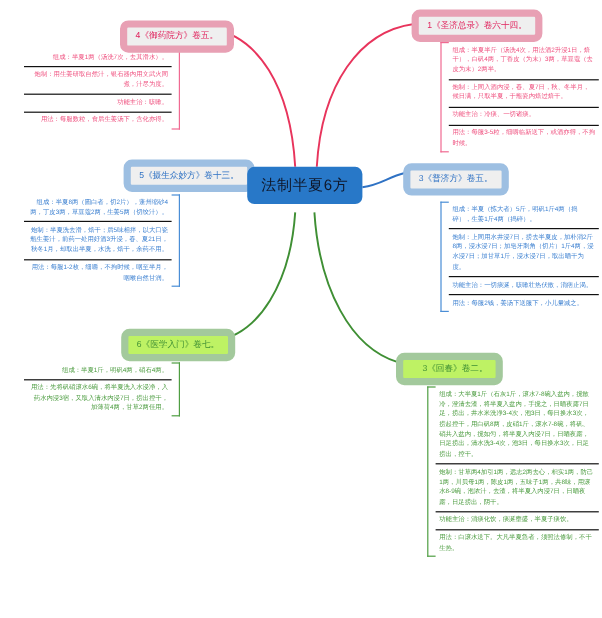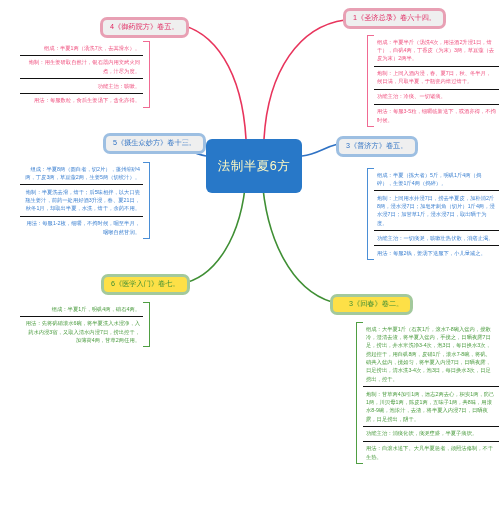--- a/index.html
+++ b/index.html
@@ -5,30 +5,30 @@
   * { box-sizing: border-box; margin:0; padding:0; }
   body {
     width:502px; height:515px; position:relative;
     background:#ffffff; overflow:hidden;
     font-family:"Liberation Sans","DejaVu Sans",sans-serif;
   }
   #branch-svg { position:absolute; left:0; top:0; width:502px; height:515px; pointer-events:none; }
 
   .node-label {
     position:absolute; border-radius:7px; background:#eeeeee;
-    border:3px solid #7f1d1d; font-size:7.2px; line-height:1.2;
+    border:6px solid #7f1d1d; font-size:7.2px; line-height:1.2;
     padding:3px 7px; white-space:nowrap; text-align:center; z-index:4;
   }
   .node-label.red   { color:#e0245e; border-color:#e8a0b4; background:#efefef; }
   .node-label.blue  { color:#2f72c4; border-color:#9dbfe2; background:#efefef;text-align:center; }
-  .node-label.green { color:#3f8f34; border-color:#a3c99c; background:#fde047; }
+  .node-label.green { color:#3f8f34; border-color:#a3c99c; background:#bef264; }
 
   .center-node {
-    position:absolute; left:206px; top:139px; width:96px; height:54px;
-    background:#2878c8; border-radius:6px; color:#fef9c3;
+    position:absolute; left:206px; top:139px; width:96px; height:31px;
+    background:#2878c8; border-radius:6px; color:#0f172a;
     display:flex; align-items:center; justify-content:center;
     font-size:12.5px; letter-spacing:.5px; z-index:5;
   }
 
   .tblock { position:absolute; z-index:3; }
   .tblock .rows { position:relative; }
   .trow { font-size:5.3px; line-height:1.58; padding:2.5px 3px 3px 3px;
           border-bottom:0.9px solid #111; }
   .trow:last-child { border-bottom:none; }
   .tblock.red   .trow { color:#ef4f7e; }

